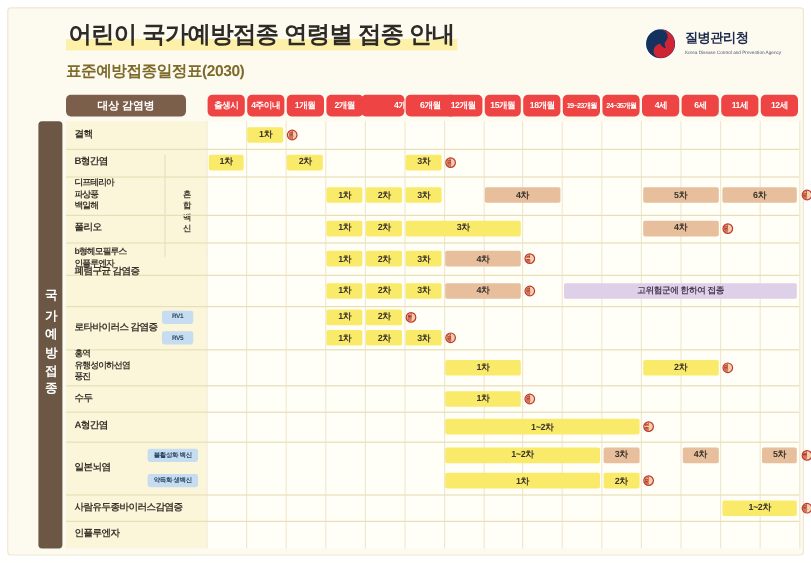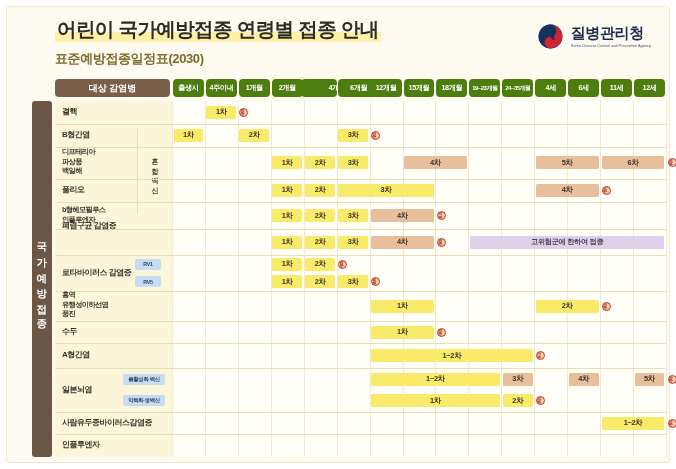--- a/index.html
+++ b/index.html
@@ -38,21 +38,21 @@
     white-space:nowrap;
   }
 
   
   #logo{
     position:absolute;right:18px;top:16px;
     display:flex;align-items:center;gap:7px;
   }
   #logo-mark{width:27px;height:27px;flex:0 0 auto;}
   #logo-text{line-height:1;}
-  #logo-kr{font-size:15px;font-weight:bold;color:#1e2b4d;letter-spacing:-0.4px;white-space:nowrap;}
+  #logo-kr{font-size:11px;font-weight:bold;color:#1e2b4d;letter-spacing:-0.4px;white-space:nowrap;}
   #logo-en{font-size:3.9px;color:#4a5570;margin-top:3px;line-height:1.45;white-space:nowrap;}
 
   
   #grid{
     position:absolute;
     left:25px;top:72px;
     width:634px;height:378px;
   }
 
   
@@ -68,21 +68,21 @@
     writing-mode:vertical-rl;
     letter-spacing:5px;
     line-height:1;
     text-indent:2px;
   }
 
   
   #head-row{position:absolute;left:0;top:0;height:18px;width:634px;}
   .head-cell{
     position:absolute;top:0;height:18px;
-    background:#4d7c0f;
+    background:#ef4444;
     border-radius:4px;
     color:#ffffff;
     font-size:7.2px;font-weight:bold;
     display:flex;align-items:center;justify-content:center;
     letter-spacing:-0.4px;
     box-sizing:border-box;
     white-space:nowrap;
     overflow:hidden;
   }
   .head-cell.disease{
@@ -202,21 +202,21 @@
     </div>
   </div>
 
   <div id="grid">
 
     <div id="spine">
       <span id="spine-label">국가예방접종</span>
     </div>
 
     <div id="head-row">
-        <div class="head-cell disease" style="left: 23px; width: 115px; text-align: center;">대상 감염병</div>
+        <div class="head-cell disease" style="left: 23px; width: 100px; text-align: center;">대상 감염병</div>
         <div class="head-cell" style="left: 141px; width: 30.9333px;">출생시</div>
         <div class="head-cell" style="left: 173.933px; width: 30.9333px;">4주이내</div>
         <div class="head-cell" style="left: 206.867px; width: 30.9333px;">1개월</div>
         <div class="head-cell" style="left: 239.8px; width: 30.9333px;">2개월</div>
         <div class="head-cell" style="left: 269px; width: 34px; padding-left: 36px;">4개월</div>
         <div class="head-cell" style="left: 305.667px; width: 42px;">6개월</div>
         <div class="head-cell" style="left: 338.6px; width: 30.9333px;">12개월</div>
         <div class="head-cell" style="left: 371.533px; width: 30.9333px;">15개월</div>
         <div class="head-cell" style="left: 404.467px; width: 30.9333px;">18개월</div>
         <div class="head-cell narrow" style="left: 437.4px; width: 30.9333px;">19~23개월</div>

